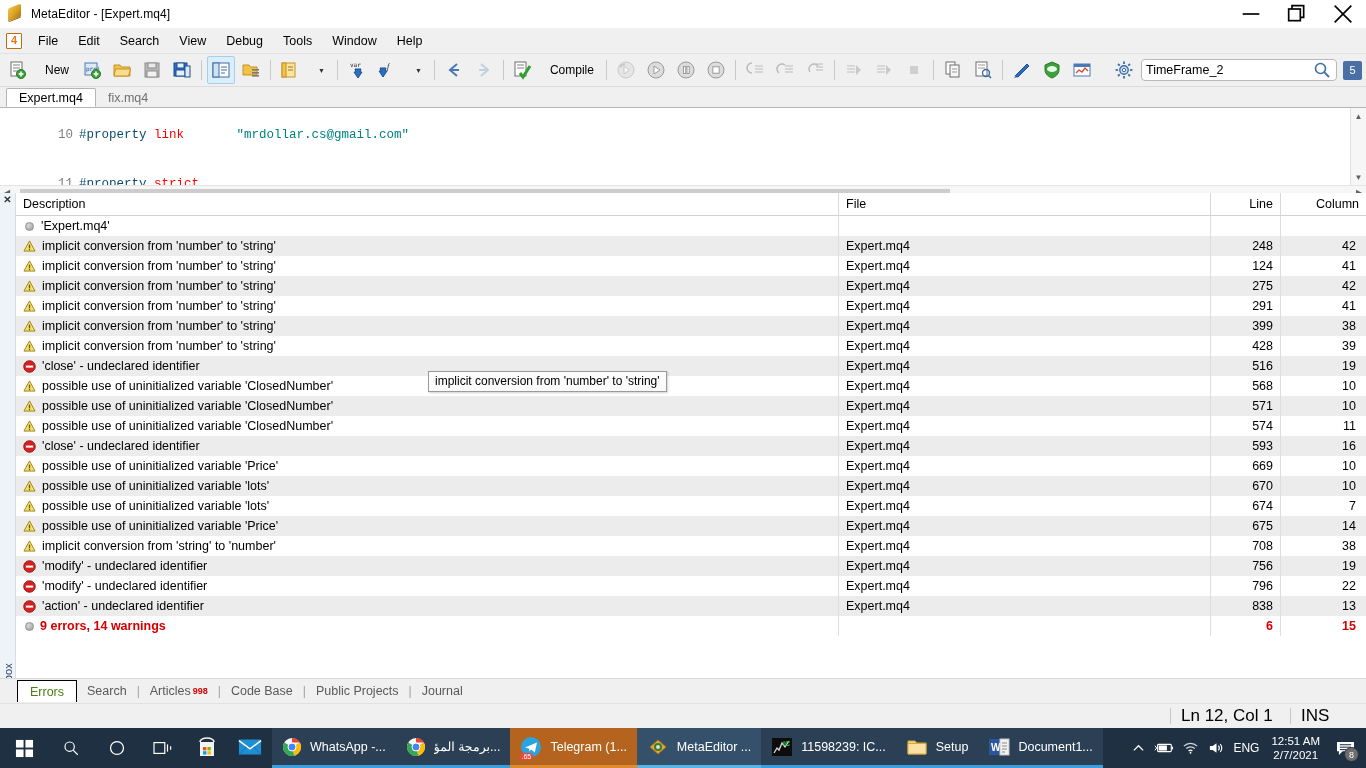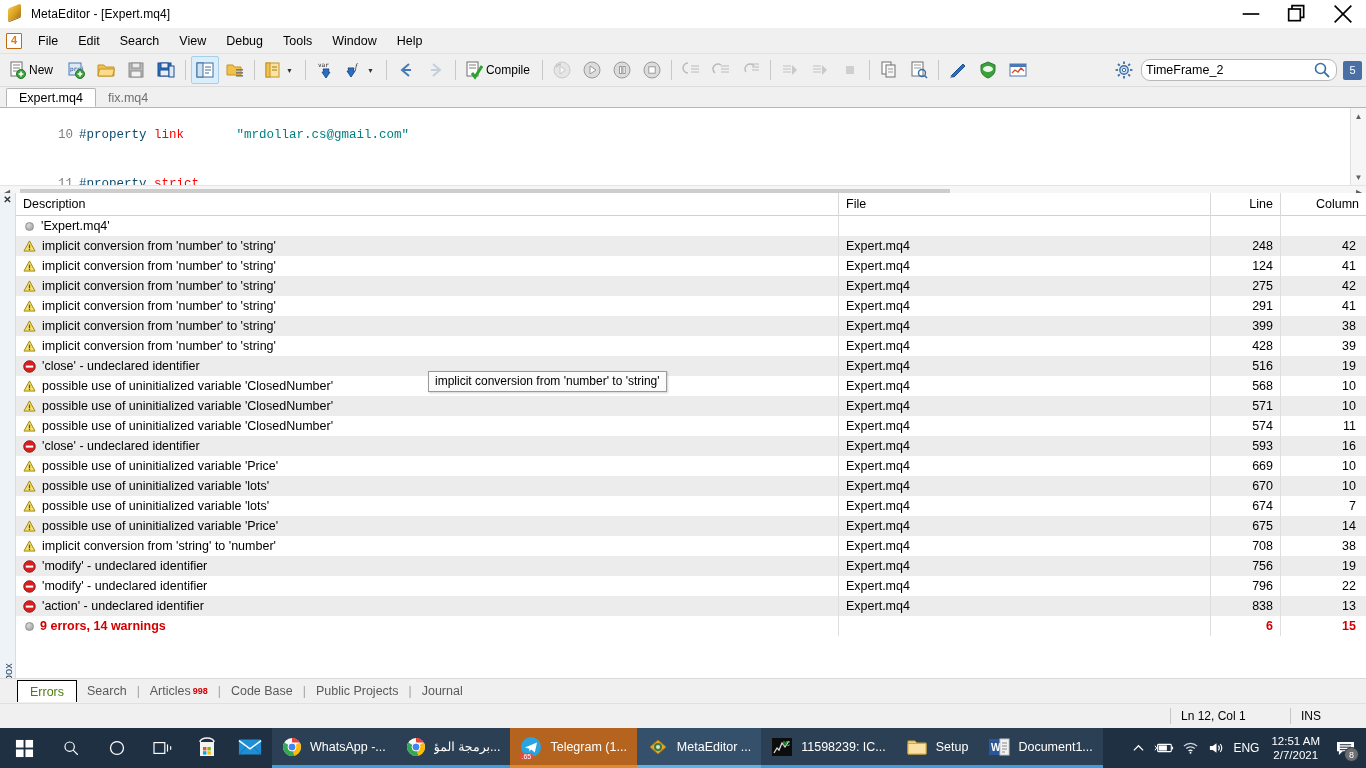--- a/index.html
+++ b/index.html
@@ -60,33 +60,33 @@
   .toolbar {
     height: 33px; background: #f0f0f0;
     display: flex; align-items: center;
     border-bottom: 1px solid #dcdcdc;
     padding-left: 3px;
   }
   .tb-btn {
     height: 28px; min-width: 28px; display: flex; align-items: center; justify-content: center;
     margin: 0 1px; position: relative; border: 1px solid transparent; border-radius: 2px;
   }
-  .tb-btn.labeled { padding: 0 6px 0 2px; gap: 2px; }
+  .tb-btn.labeled { padding: 0 6px 0 2px; gap: 18px; }
   .tb-btn .lbl { font-size: 12px; color: #000; }
   .tb-btn.active { background: #dbeefb; border: 1px solid #a8cfe8; }
   .tb-sep { width: 1px; height: 20px; background: #c8c8c8; margin: 0 4px; }
   .tb-caret { font-size: 7px; color: #333; margin-left: 1px; }
   .tb-btn.disabled { opacity: 0.45; }
 
   
   .ic { width: 20px; height: 20px; display:block; }
 
   .search-box {
     display: flex; align-items: center; height: 22px;
-    background: #fff; border: 1px solid #b9b9b9; border-radius: 9px;
+    background: #fff; border: 1px solid #b9b9b9; border-radius: 4px;
     width: 196px; margin-left: 2px; padding: 0 4px;
   }
   .search-box input {
     border: none; outline: none; flex: 1; font-size: 12.5px;
     font-family: "Liberation Sans", sans-serif; color: #000; background: transparent;
   }
   .badge-5 {
     width: 19px; height: 19px; background: #4a6fa5; color: #fff;
     display:flex; align-items:center; justify-content:center;
     font-size: 11px; border-radius: 2px; margin-left: 6px; font-weight: 500;
@@ -204,21 +204,21 @@
     background: #fff; color: #4d7c0f; border: 1px solid #000; border-bottom: none;
     height: 22px; align-items: center; font-weight: 400; padding: 0 12px;
   }
   .btab-sep { color: #a0a0a0; font-size: 12px; }
   .btab .sup { font-size: 9px; color: #d40000; font-weight: bold; vertical-align: sub; }
 
   
   .statusbar {
     position: absolute; left: 0; right: 0; top: 703px; height: 25px;
     background: #f0f0f0; display: flex; align-items: center; justify-content: flex-end;
-    font-size: 12px; color: #000; border-top: 1px solid #e0e0e0;
+    font-size: 17px; color: #000; border-top: 1px solid #e0e0e0;
   }
   .sb-cell { padding: 0 10px; border-left: 1px solid #c6c6c6; height: 16px; display:flex; align-items:center;}
   .sb-cell.lnc { width: 120px; }
   .sb-cell.ins { width: 76px; }
 
   
   .taskbar {
     position: absolute; left: 0; bottom: 0; width: 1366px; height: 40px;
     background: #1f3043; display: flex; align-items: center;
   }

